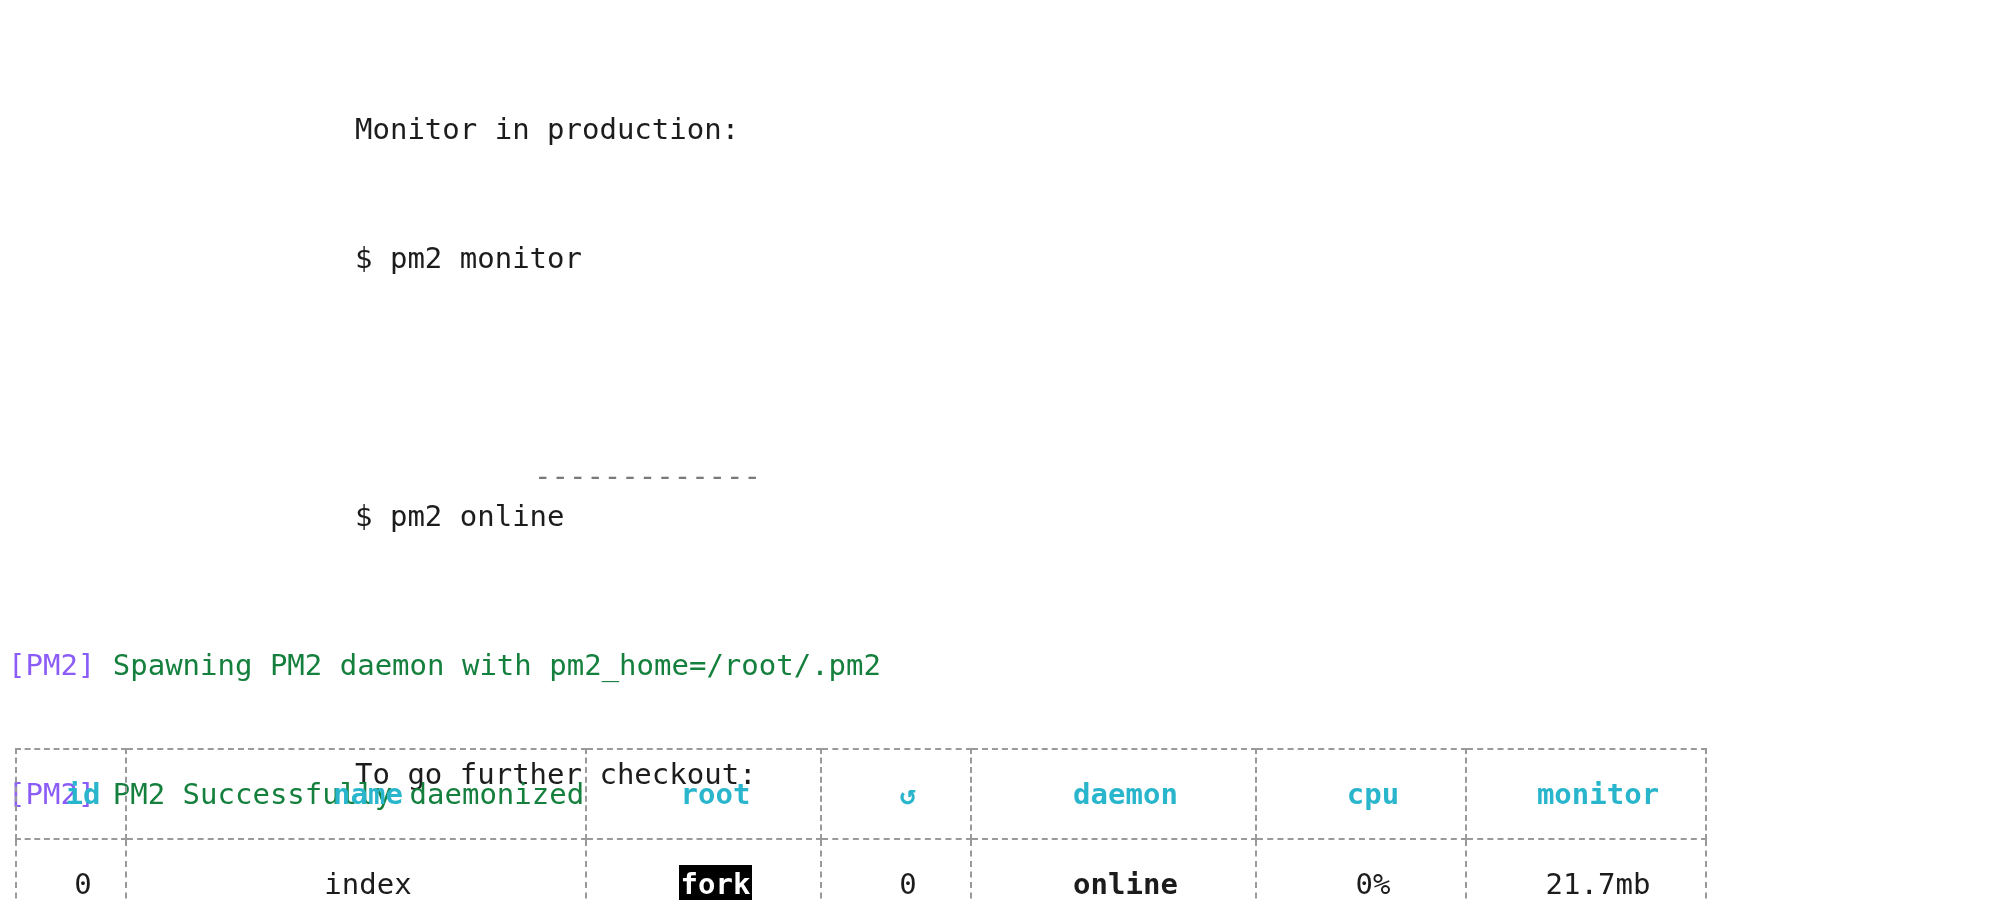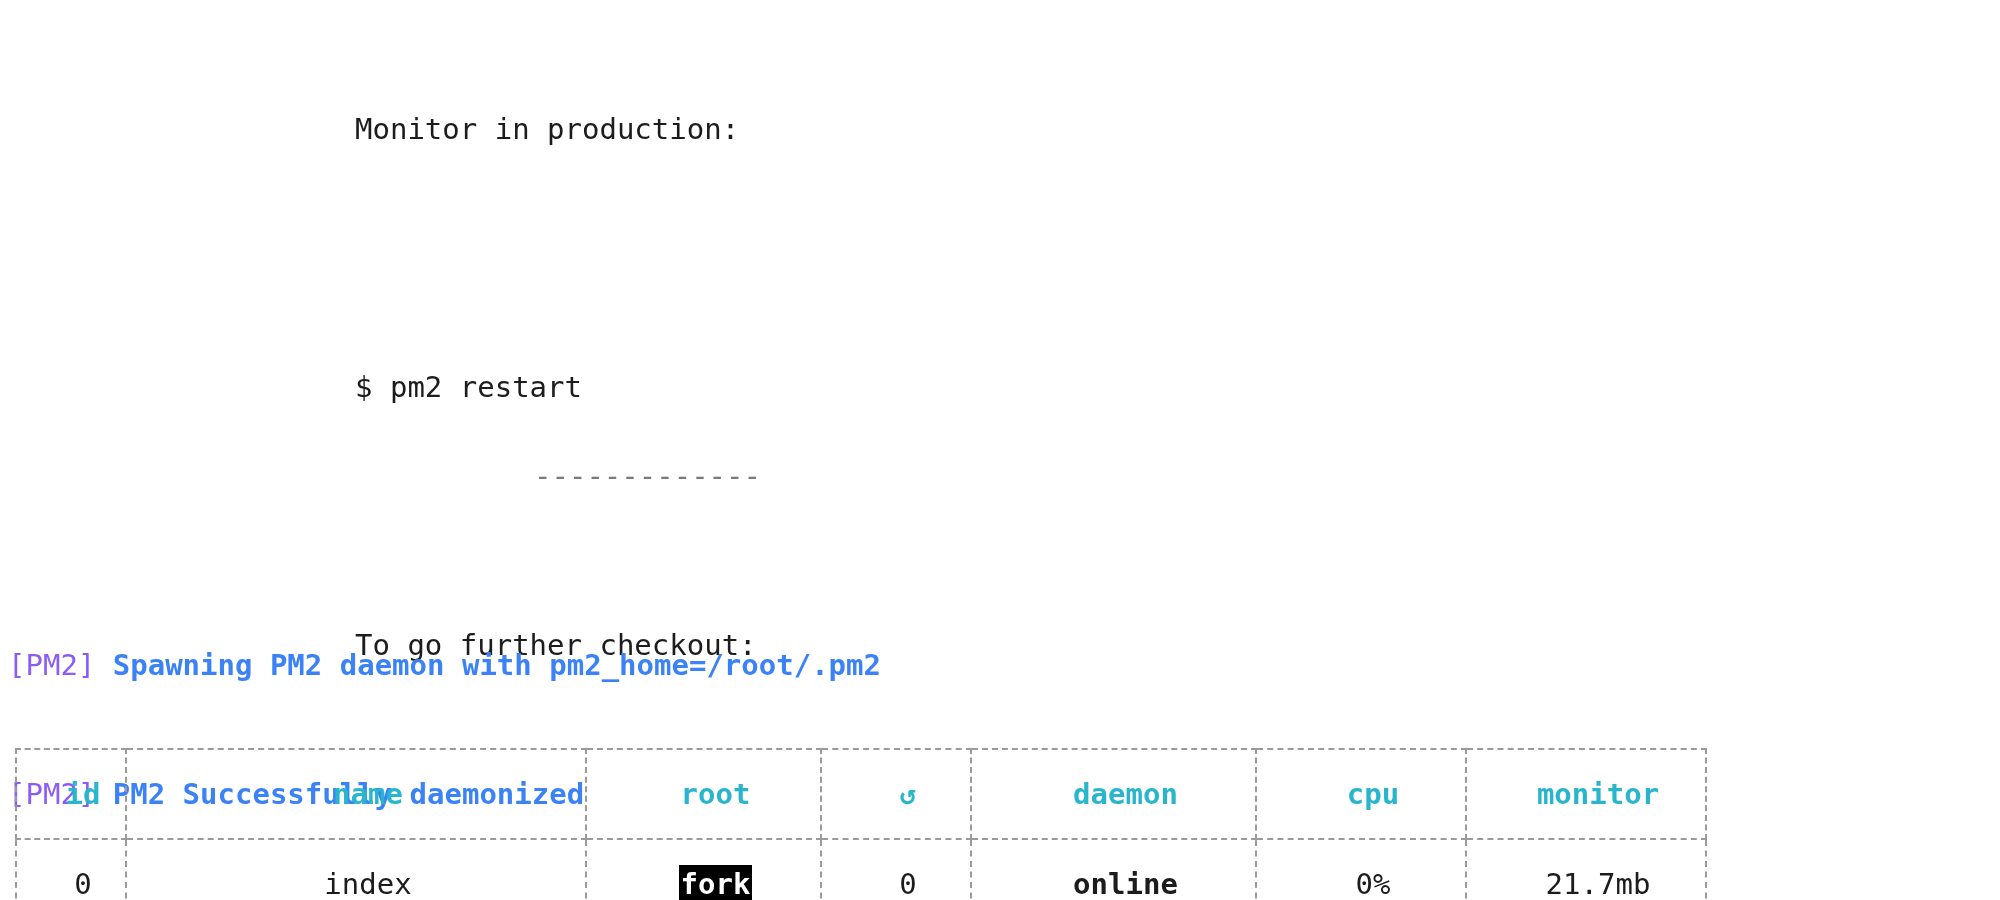--- a/index.html
+++ b/index.html
@@ -67,23 +67,22 @@
   .log-line {
     white-space: pre;
     height: 43px;
     color: #1c1c1c;
   }
   .log-tag {
     color: #8b5cf6;
     white-space: pre;
   }
   .log-msg {
-    color: #3b82f6;
+    color: #15803d;
     white-space: pre;
-    font-weight: bold;
   }
 
   
   .proc-table {
     position: absolute;
     left: 15px;
     top: 748px;
     width: 1690px;
     border-collapse: collapse;
     table-layout: fixed;
@@ -129,22 +128,23 @@
     font-size: 27px;
   }
 </style>
 </head>
 <body>
 
 <div class="terminal">
 
   <div class="help-block">
     <div class="help-line">Monitor in production:</div>
+    <div class="help-line">$ pm2 monitor</div>
     <div class="help-line blank">&nbsp;</div>
-    <div class="help-line">$ pm2 restart</div>
+    <div class="help-line">$ pm2 online</div>
     <div class="help-line blank">&nbsp;</div>
     <div class="help-line">To go further checkout:</div>
     
   </div>
 
   <div class="separator">-------------</div>
 
   <div class="log-block">
     <div class="log-line"><span class="log-tag">[PM2] </span><span class="log-msg">Spawning PM2 daemon with pm2_home=/root/.pm2</span></div>
     <div class="log-line"><span class="log-tag">[PM2] </span><span class="log-msg">PM2 Successfully daemonized</span></div>

